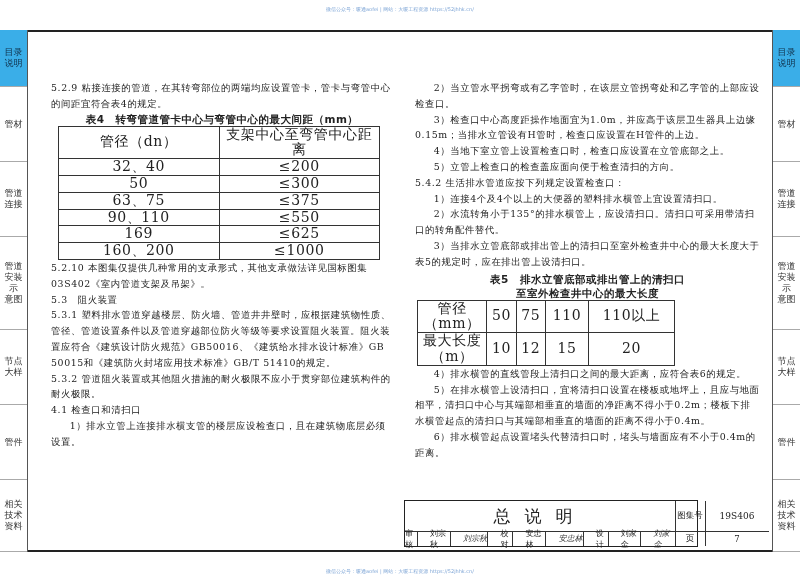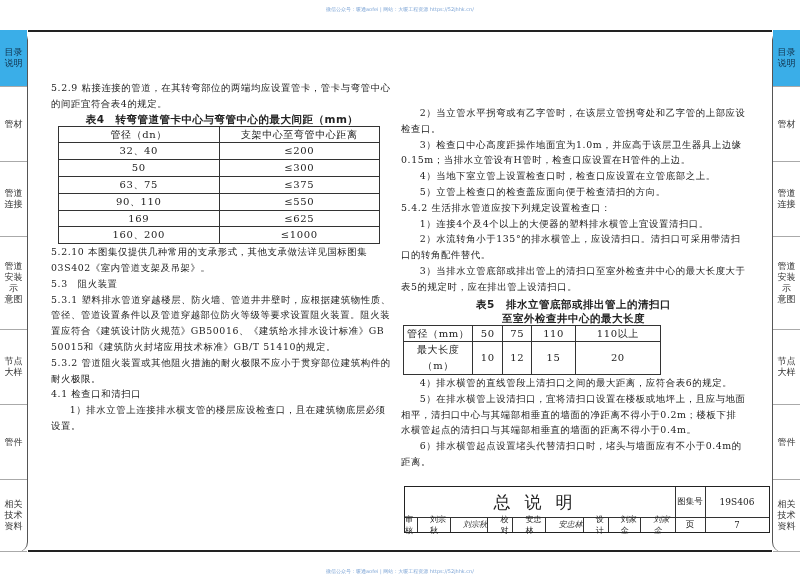--- a/index.html
+++ b/index.html
@@ -11,60 +11,60 @@
   }
   .watermark {
     position: absolute; left: 0; width: 800px; text-align: center;
     font-family: "DejaVu Sans", sans-serif; font-size: 5px; color: #7fa6d6;
   }
   .wm-top { top: 6px; }
   .wm-bottom { top: 568px; }
 
   .side {
     position: absolute; top: 30px; width: 28px; height: 522px;
-    border-right: 1px solid #555; box-sizing: border-box; border-radius: 10px;
+    border-right: 1px solid #555; box-sizing: border-box;
   }
   .side.left { left: 0; }
   .side.right { left: 772px; width: 28px; border-right: none; border-left: 1px solid #555; }
   .side-item {
     position: absolute; left: 0; width: 100%;
     display: flex; align-items: center; justify-content: center;
     text-align: center;
     font-family: "DejaVu Sans", sans-serif; font-size: 9px; line-height: 11px;
     color: #333; border-bottom: 1px solid #aaa; box-sizing: border-box;
     white-space: pre-line; cursor: pointer;
   }
   .side-item.active { background: #3aaee8; color: #10304a; }
 
   .frame {
     position: absolute; left: 28px; top: 30px; width: 744px; height: 522px;
     border-top: 2px solid #222; border-bottom: 2px solid #222; box-sizing: border-box;
   }
 
   .col { position: absolute; font-size: 9.4px; line-height: 15.8px; letter-spacing: 0.6px; }
   .col.left { left: 51px; top: 80px; width: 342px; }
-  .col.right { left: 401px; top: 80px; width: 345px; margin-top: 25px; }
+  .col.right { left: 415px; top: 80px; width: 345px; }
   .col p { margin: 0; }
   .indent { text-indent: 2em; }
 
   .tbl-title {
     font-family: "DejaVu Sans", sans-serif; font-weight: bold; font-size: 10.5px;
     text-align: center; letter-spacing: 0.5px; line-height: 14px;
   }
   table.grid {
     border-collapse: collapse; width: 100%;
-    font-size: 10px; text-align: center;
+    font-size: 14px; text-align: center;
   }
   table.grid td, table.grid th {
     border: 1px solid #333; padding: 0; height: 14.6px; font-weight: normal;
   }
   table.grid { border: 1.5px solid #222; }
 
   .titleblock {
-    position: absolute; left: 404px; top: 486px; width: 366px; height: 47px;
+    position: absolute; left: 404px; top: 500px; width: 294px; height: 47px;
     border: 1.5px solid #222; box-sizing: border-box; font-size: 8.5px;
   }
   .tb-main {
     position: absolute; left: 0; top: 0; width: 270px; height: 30px;
     border-right: 1px solid #333; border-bottom: 1px solid #333;
     display: flex; align-items: center; justify-content: center;
     font-family: "DejaVu Sans", sans-serif; font-size: 17px; letter-spacing: 14px;
   }
   .tb-label-set { position:absolute; left:270px; top:0; width:30px; height:30px; border-right:1px solid #333; border-bottom:1px solid #333; display:flex; align-items:center; justify-content:center; }
   .tb-val-set { position:absolute; left:300px; top:0; width:64px; height:30px; border-bottom:1px solid #333; display:flex; align-items:center; justify-content:center; font-size:9px; }

